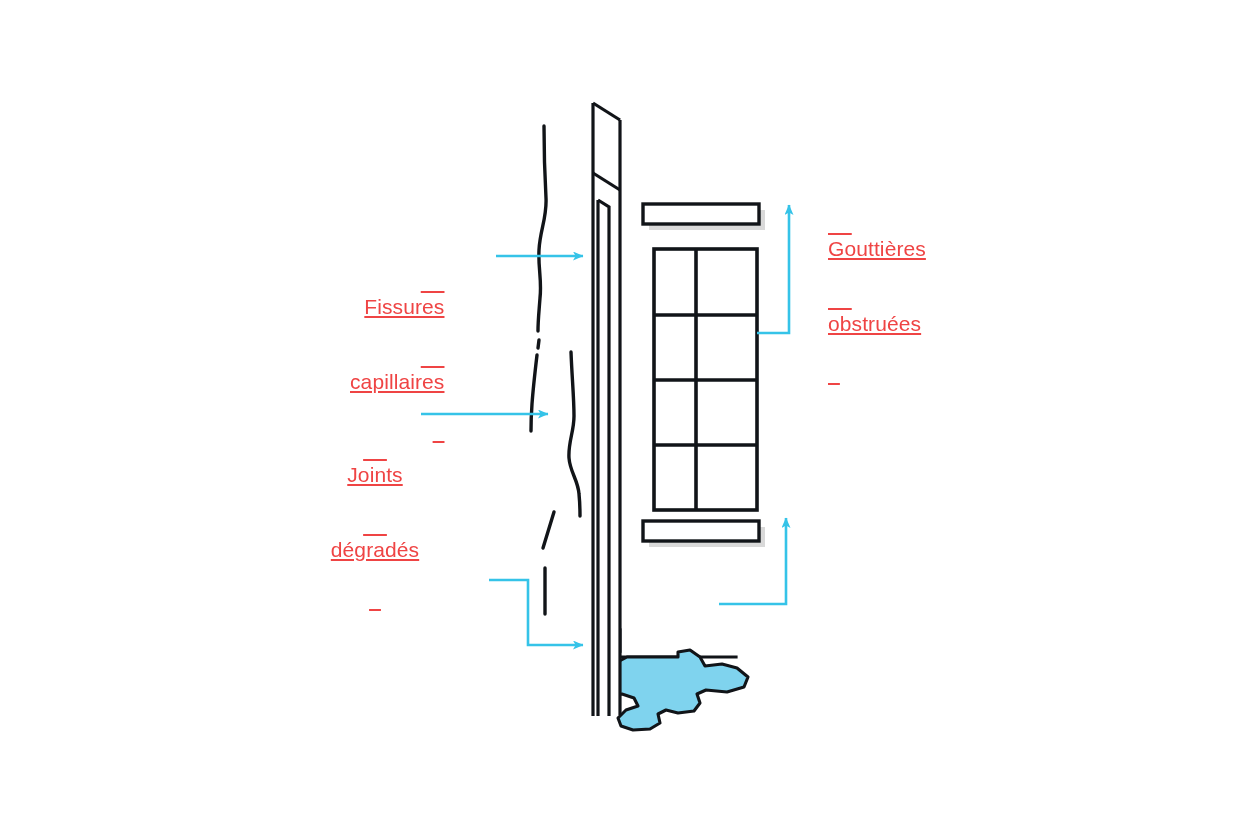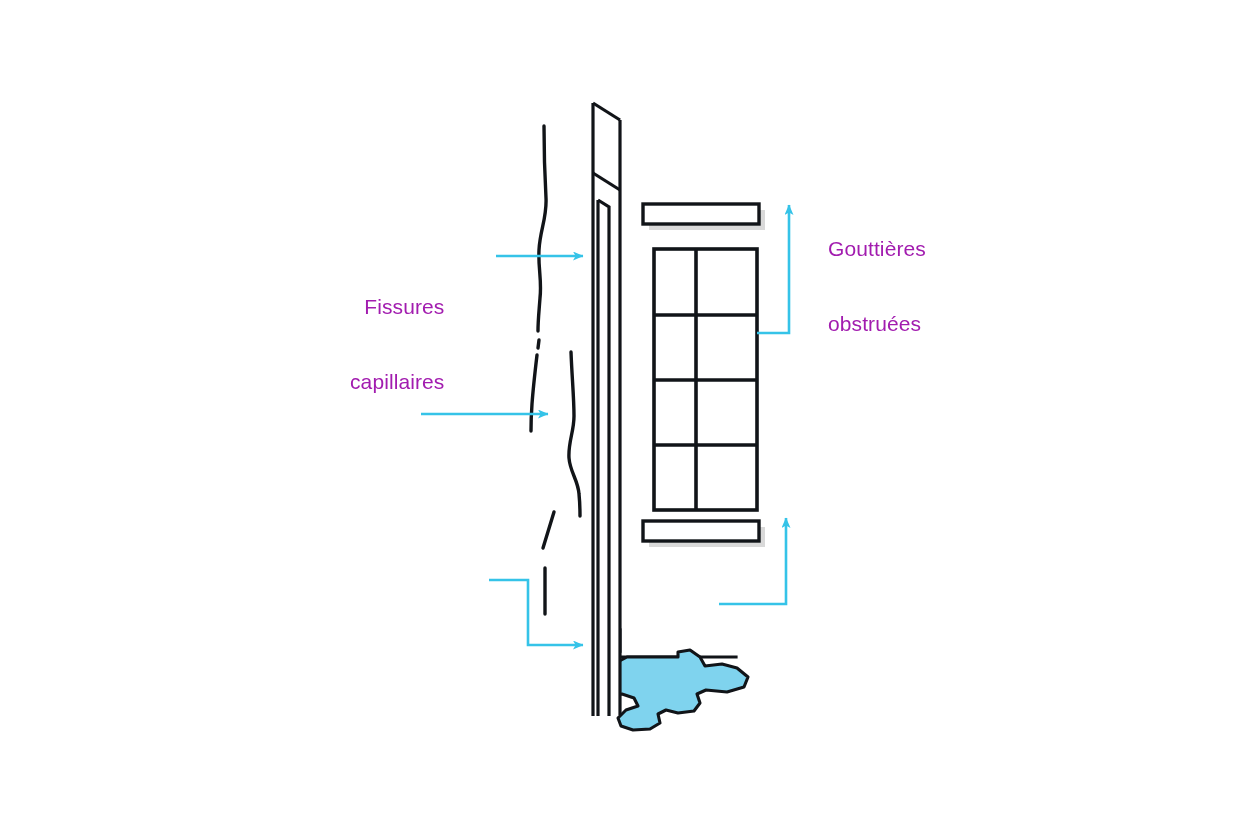--- a/index.html
+++ b/index.html
@@ -21,26 +21,27 @@
   #diagram-svg {
     position: absolute;
     left: 0;
     top: 0;
     width: 1248px;
     height: 832px;
     display: block;
   }
   .lbl {
     position: absolute;
-    color: #a21caf;
+    color: #ef4444;
     font-size: 21px;
     line-height: 25px;
     font-weight: 500;
     letter-spacing: 0.1px;
     white-space: pre;
+    text-decoration: underline;
   }
   .lbl .ln { display: block; }
   .lbl .ital { font-style: italic; }
   .lbl.right { text-align: left; }
   .lbl.leftal { text-align: center; }
 
   #label-fissures { left: 350px; top: 244px; text-align: right; }
   #label-joints   { left: 300px; top: 412px; text-align: center; width: 150px; }
   #label-eau      { left: 348px; top: 568px; text-align: center; width: 160px; font-style: italic; }
   #label-gouttieres { left: 828px; top: 186px; }
@@ -176,20 +177,24 @@
 
       <path d="M719,604 L786,604 L786,518" marker-end="url(#arrowCyan)"></path>
     </g>
   </svg>
 
   <div class="lbl leftal" id="label-fissures">
     <span class="ln">Fissures</span>
     <span class="ln">capillaires</span>
   </div>
 
+  <div class="lbl leftal" id="label-joints">
+    <span class="ln">Joints</span>
+    <span class="ln">dégradés</span>
+  </div>
 
 
   <div class="lbl right" id="label-gouttieres">
     <span class="ln">Gouttières</span>
     <span class="ln">obstruées</span>
   </div>
 
 
 </div>
 

